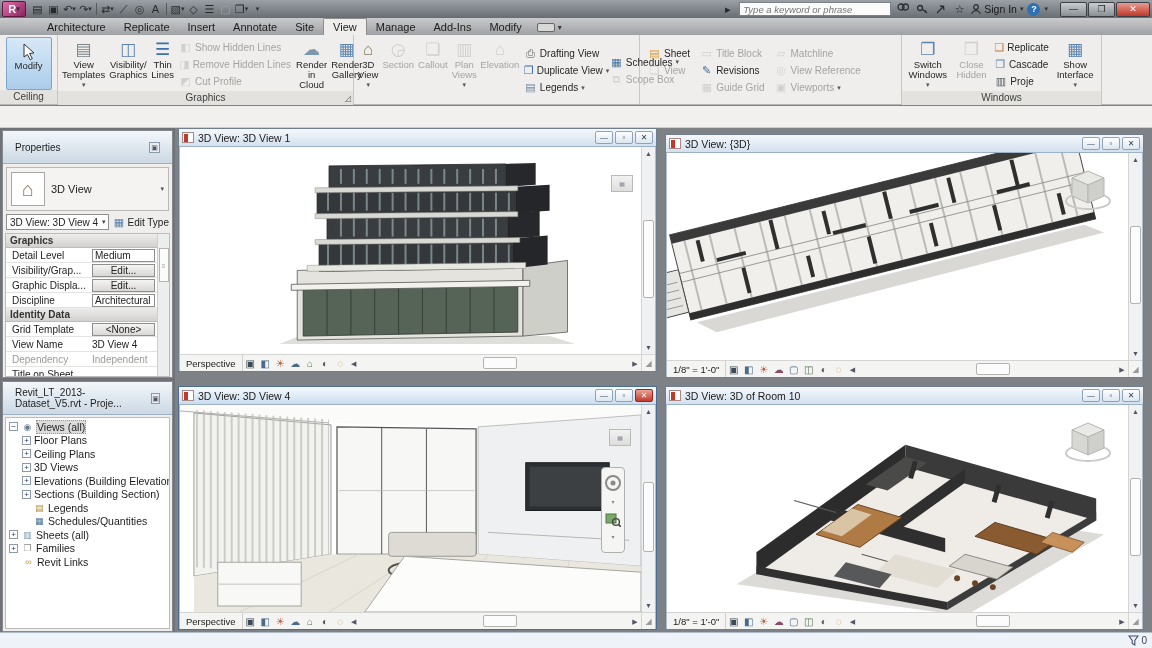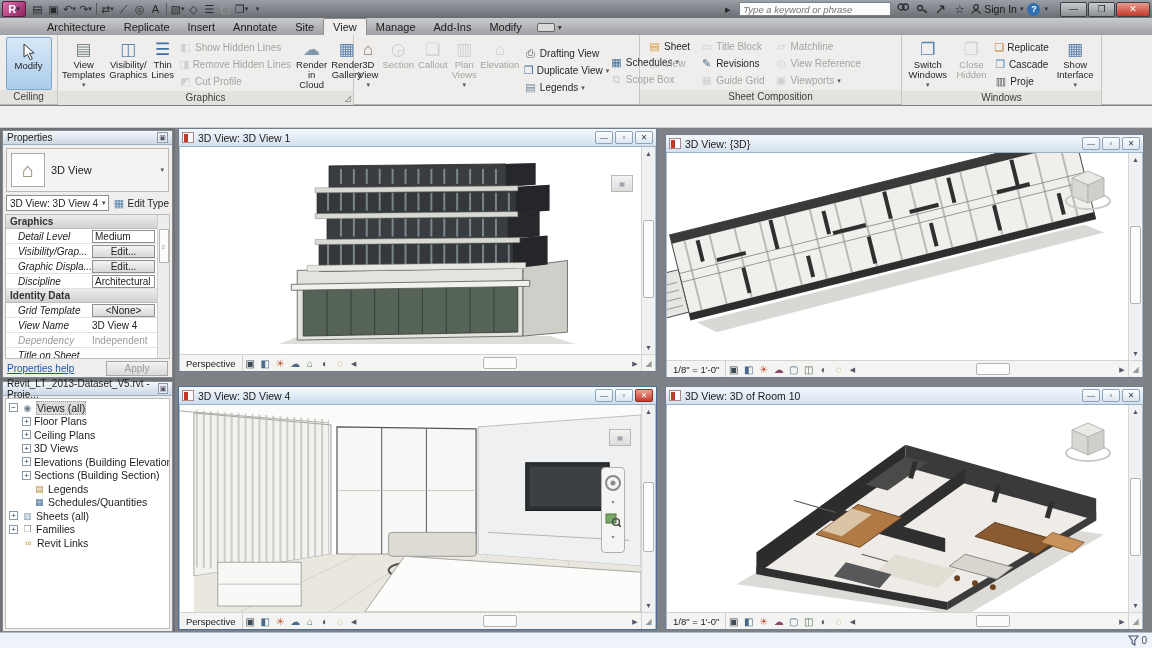--- a/index.html
+++ b/index.html
@@ -45,34 +45,34 @@
   .dd{font-size:7px;color:#555;}
   .modify{width:46px;background:linear-gradient(#d7e8f7,#abcdeb);border:1px solid #7aa6cf;border-radius:2px;}
   .grid3{display:grid;grid-template-columns:auto auto auto;column-gap:10px;row-gap:2px;align-content:center;padding:0 6px;}
 
   
   .optbar{position:absolute;left:0;top:106px;right:0;height:22px;background:#f1f0ee;border-bottom:1px solid #cfceCC;border-bottom:1px solid #cfcecc;}
 
   
   .dock{position:absolute;left:0;top:128px;width:175px;bottom:16px;background:#6f7378;padding:2px 2px 0 2px;display:flex;flex-direction:column;gap:3px;}
   .palette{background:#efeeec;border:1px solid #85898d;display:flex;flex-direction:column;}
-  .palcap{height:14px;background:linear-gradient(#f3f7fb,#ccd8e4);border-bottom:1px solid #9cb0c4;font-size:10px;color:#1c1c1c;display:flex;align-items:center;padding:0 4px;flex:none;}
+  .palcap{height:33px;background:linear-gradient(#f3f7fb,#ccd8e4);border-bottom:1px solid #9cb0c4;font-size:10px;color:#1c1c1c;display:flex;align-items:center;padding:0 12px;flex:none;}
   .palcap .capbtn{margin-left:auto;width:11px;height:11px;border:1px solid #8a9aaa;background:#e9eef4;font-size:7px;line-height:9px;text-align:center;color:#556;}
   .typesel{display:flex;align-items:center;gap:6px;padding:4px 4px;border:1px solid #b9b8b6;background:#f4f3f1;margin:3px;height:44px;}
   .typesel .thumb{width:34px;height:34px;border:1px solid #a9a8a6;background:#fff;display:flex;align-items:center;justify-content:center;font-size:20px;color:#8a7d66;}
   .typesel .tname{flex:1;font-size:11px;color:#222;}
   .combo-row{display:flex;align-items:center;gap:3px;padding:0 3px 3px;}
   .combo{flex:1;height:16px;border:1px solid #8f8f8d;background:#fff;font-size:10px;display:flex;align-items:center;padding:0 3px;}
   .combo .ca{margin-left:auto;font-size:7px;color:#444;}
   .edittype{font-size:10px;display:flex;align-items:center;gap:2px;white-space:nowrap;}
   .pgrid{flex:1;overflow:hidden;position:relative;margin:0 2px;border:1px solid #bdbcba;background:#fff;}
   .sechead{height:14px;background:linear-gradient(#ececea,#d2d1cf);border-bottom:1px solid #bdbcba;font-size:10px;font-weight:bold;color:#333;display:flex;align-items:center;padding:0 4px;}
   .sechead .pin{margin-left:auto;font-size:8px;color:#666;}
   .prow{display:flex;height:15px;border-bottom:1px solid #e4e3e1;align-items:center;font-size:10px;}
-  .plabel{width:86px;padding-left:12px;color:#222;flex:none;overflow:hidden;white-space:nowrap;font-style:italic;}
+  .plabel{width:86px;padding-left:6px;color:#222;flex:none;overflow:hidden;white-space:nowrap;}
   .pval{flex:1;padding-right:14px;}
   .valbox{border:1px solid #8f8f8d;background:#fff;height:13px;font-size:10px;padding:0 2px;display:flex;align-items:center;}
   .valbtn{border:1px solid #8f8f8d;background:linear-gradient(#f4f4f2,#d9d8d6);height:13px;font-size:10px;display:flex;align-items:center;justify-content:center;}
   .graytext{color:#9a9a98;}
   .gridscroll{position:absolute;right:0;top:0;bottom:0;width:12px;background:#eceded;border-left:1px solid #cfcecc;display:flex;flex-direction:column;align-items:center;}
   .gst{width:10px;height:34px;background:#fbfbfb;border:1px solid #b5b5b3;margin-top:14px;font-size:6px;color:#999;text-align:center;line-height:34px;}
   .palfoot{height:18px;display:flex;align-items:center;padding:2px 4px;flex:none;}
   .plink{color:#1f55a5;text-decoration:underline;font-size:10px;}
   .applybtn{margin-left:auto;width:62px;height:15px;border:1px solid #a9a8a6;background:linear-gradient(#f2f2f0,#dcdbd9);color:#9a9a98;font-size:10px;text-align:center;line-height:13px;}
 
@@ -331,21 +331,20 @@
             <span class="sico">▦</span>
             <span>Guide Grid</span>
           </div>
         <div class="smbtn dis">
             <span class="sico">▣</span>
             <span>Viewports</span>
             <span class="dd">▾</span>
           </div>
       </div>
     </div>
-    <div class="pcap"><span>Sheet Composition</span></div>
   </div>
 
   <div class="panel" style="width:200px">
     <div class="pbody">
       <div class="bigbtn" style="width:48px">
         <span class="bico" style="color:#5b84b0">❐</span>
         <span>Switch Windows</span>
           <span class="dd">▾</span>
       </div>
       <div class="bigbtn dis" style="width:40px">
@@ -448,24 +447,20 @@
           <span class="plabel graytext">Dependency</span>
           <span class="pval graytext">Independent</span>
         </div>
       <div class="prow">
           <span class="plabel">Title on Sheet</span>
           <span class="pval"></span>
         </div>
       <div class="gridscroll">
           <div class="gst">≡</div>
         </div>
-    </div>
-    <div class="palfoot">
-      <a class="plink">Properties help</a>
-      <span class="applybtn">Apply</span>
     </div>
   </div>
 
   <div class="palette" style="flex:1">
     <div class="palcap">
       <span>Revit_LT_2013-Dataset_V5.rvt - Proje...</span>
       <span class="capbtn">▣</span>
     </div>
     <div class="tree">
       <div class="trow" style="padding-left:3px">

